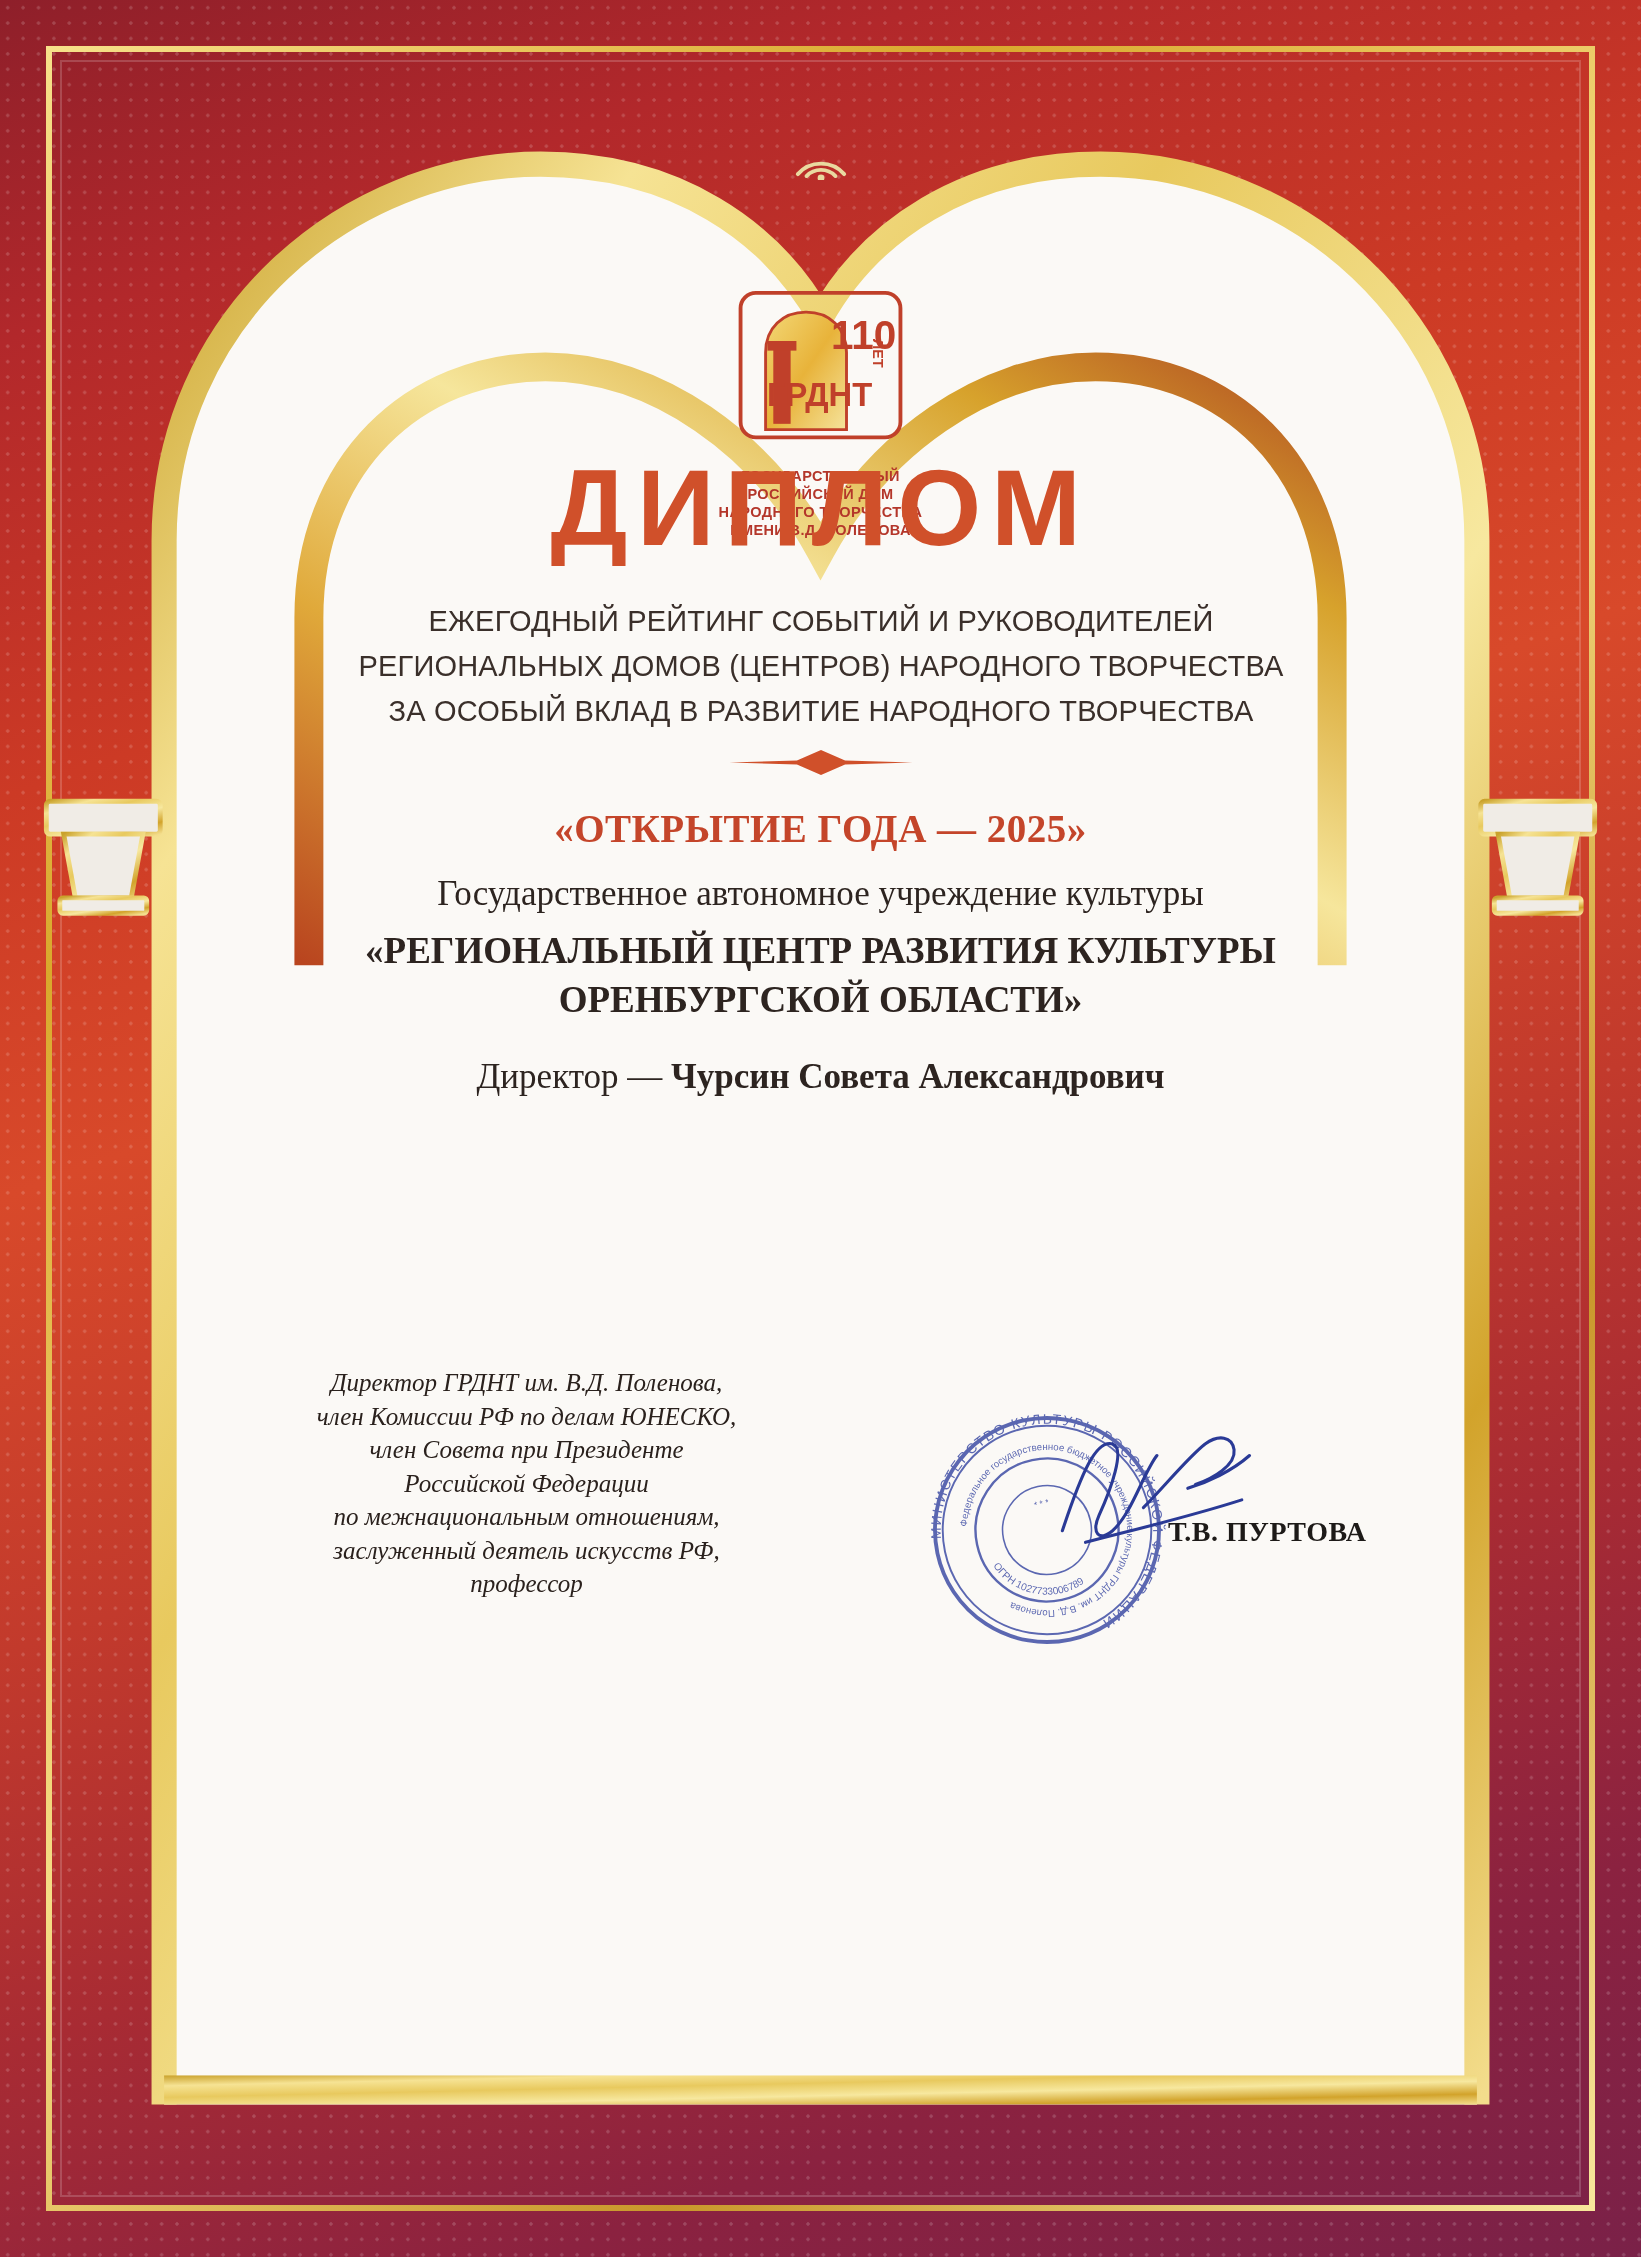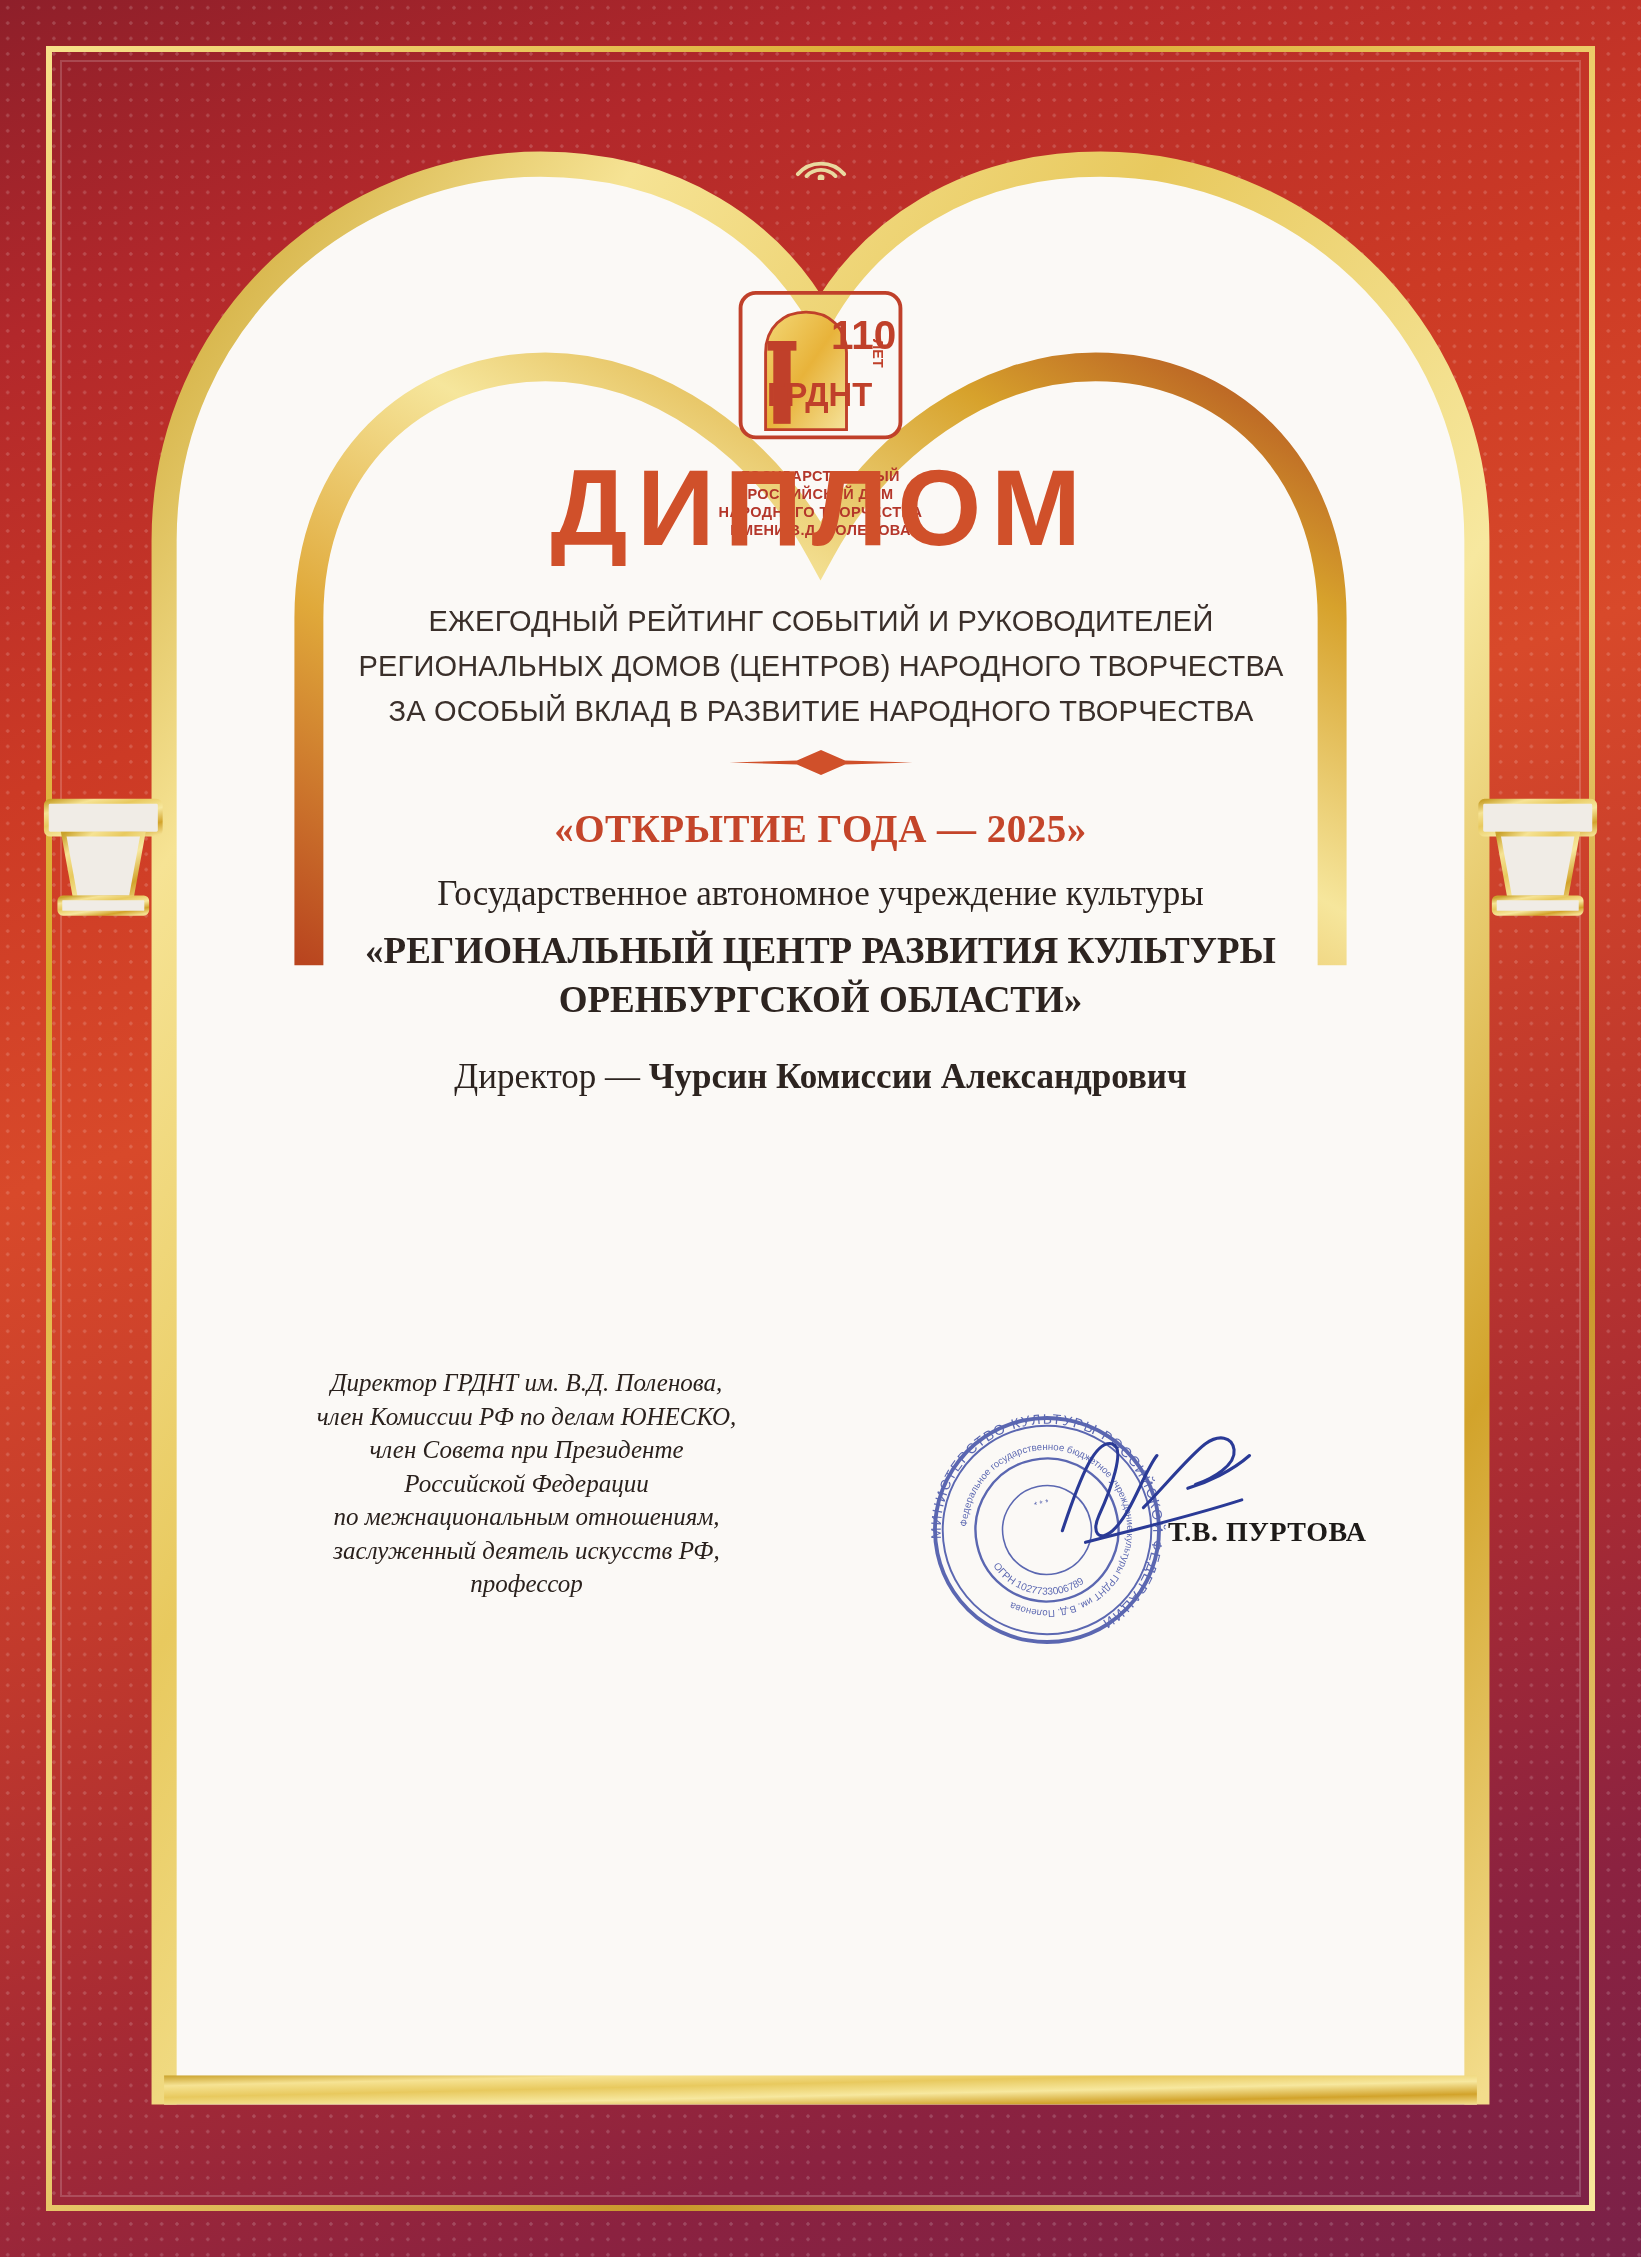--- a/index.html
+++ b/index.html
@@ -343,21 +343,21 @@
 
     <div class="nomination">«ОТКРЫТИЕ ГОДА — 2025»</div>
 
     <div class="recipient-pre">Государственное автономное учреждение культуры</div>
     <div class="recipient-name">
       <div>«РЕГИОНАЛЬНЫЙ ЦЕНТР РАЗВИТИЯ КУЛЬТУРЫ</div>
       <div>ОРЕНБУРГСКОЙ ОБЛАСТИ»</div>
     </div>
     <div class="recipient-director">
       <span>Директор —</span>
-      <b>Чурсин Комиссии Александрович</b>
+      <b>Чурсин Совета Александрович</b>
     </div>
 
     <div class="sign-block">
       <div>Директор ГРДНТ им. В.Д. Поленова,</div>
       <div>член Комиссии РФ по делам ЮНЕСКО,</div>
       <div>член Совета при Президенте</div>
       <div>Российской Федерации</div>
       <div>по межнациональным отношениям,</div>
       <div>заслуженный деятель искусств РФ,</div>
       <div>профессор</div>

